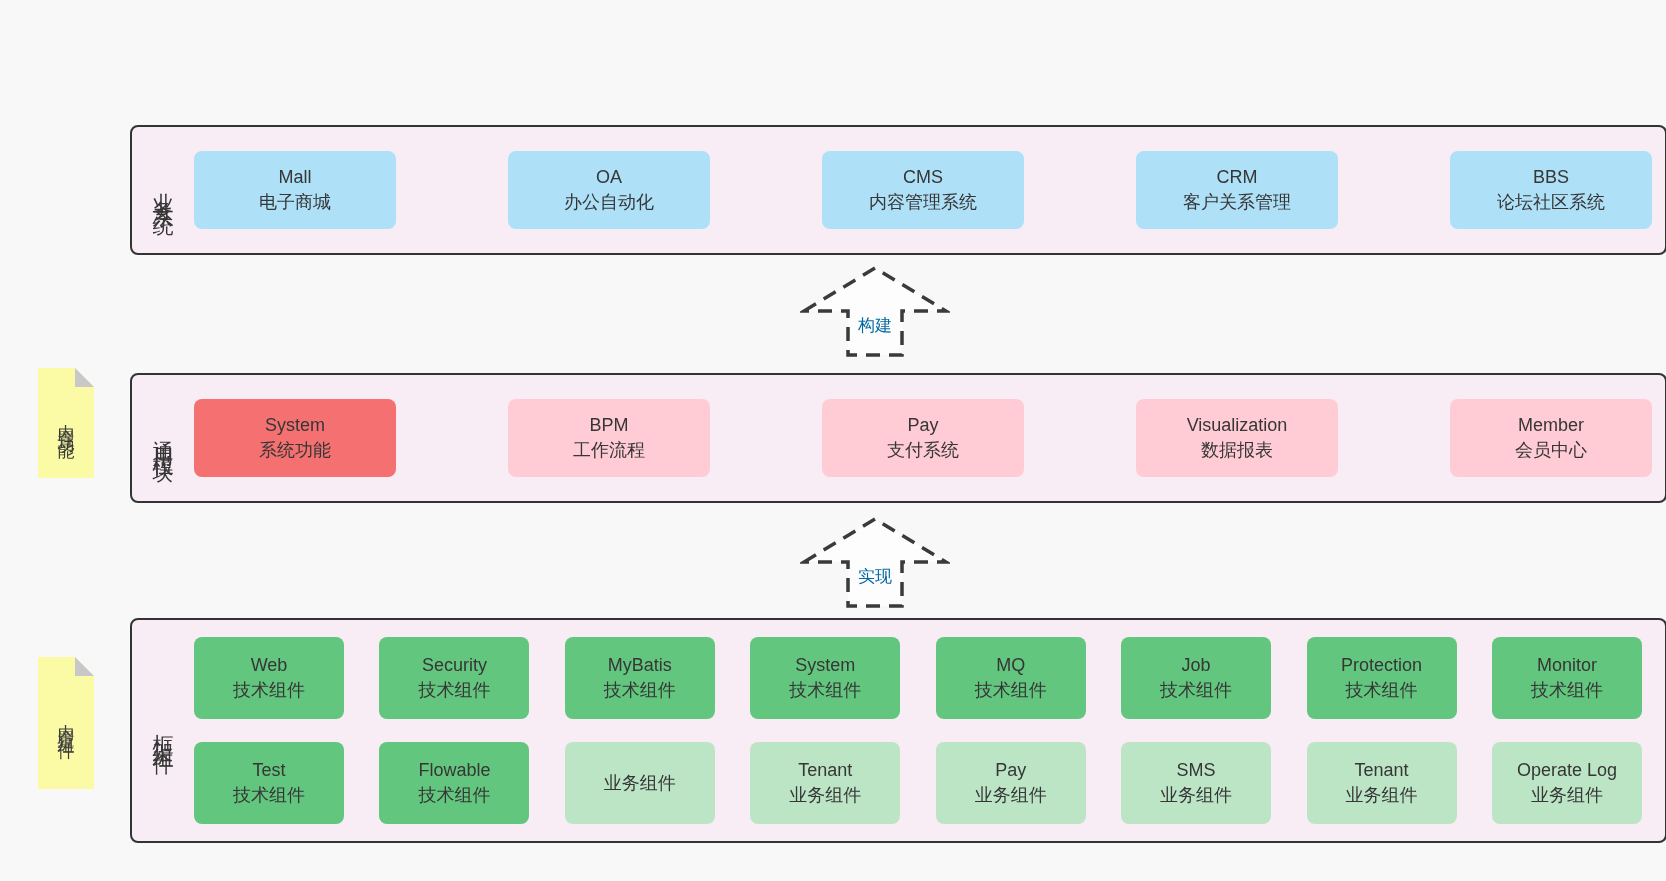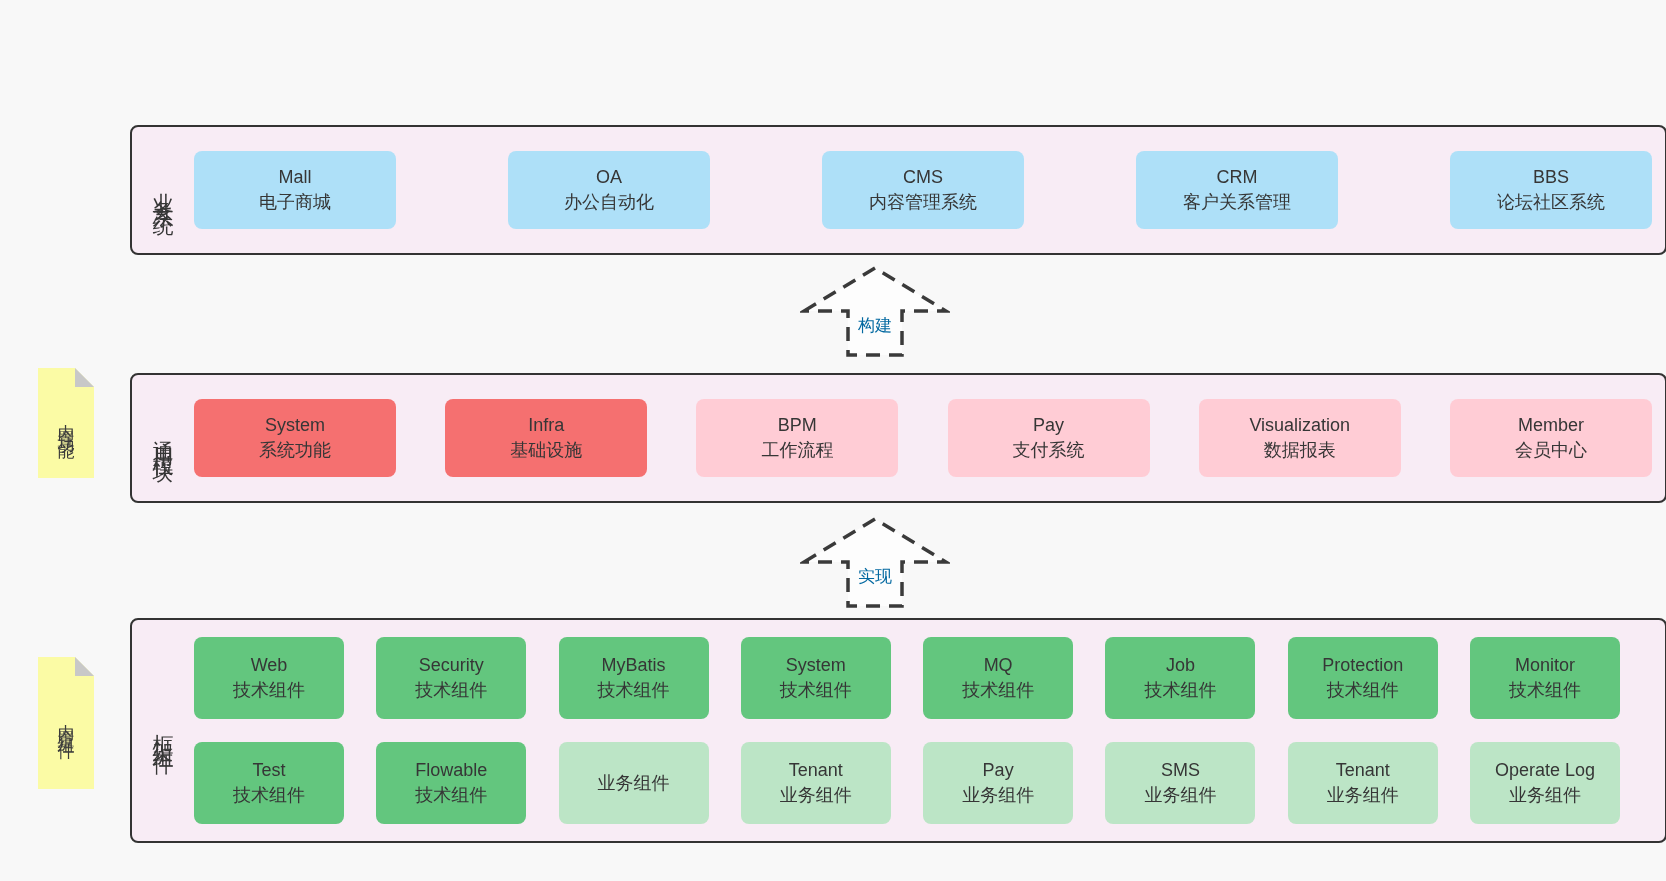--- a/index.html
+++ b/index.html
@@ -66,21 +66,21 @@
   }
 
   .rows {
     flex: 1;
     display: flex;
     flex-direction: column;
     justify-content: center;
     gap: 23px;
     padding-right: 13px;
   }
-  #panel-components .rows { padding-right: 45px; justify-content: center; }
+  #panel-components .rows { padding-right: 23px; justify-content: center; }
 
   .row { display: flex; justify-content: space-between; }
 
   .box {
     box-sizing: border-box;
     border-radius: 8px;
     display: flex;
     flex-direction: column;
     align-items: center;
     justify-content: center;
@@ -164,24 +164,20 @@
   </div>
 
   <section class="panel" id="panel-modules">
     <div class="vlabel">通用模块</div>
     <div class="rows">
         <div class="row">
           <div class="box red">
             <div>System</div>
             <div>系统功能</div>
           </div>
-          <div class="box red">
-            <div>Infra</div>
-            <div>基础设施</div>
-          </div>
           <div class="box pink">
             <div>BPM</div>
             <div>工作流程</div>
           </div>
           <div class="box pink">
             <div>Pay</div>
             <div>支付系统</div>
           </div>
           <div class="box pink">
             <div>Visualization</div>

